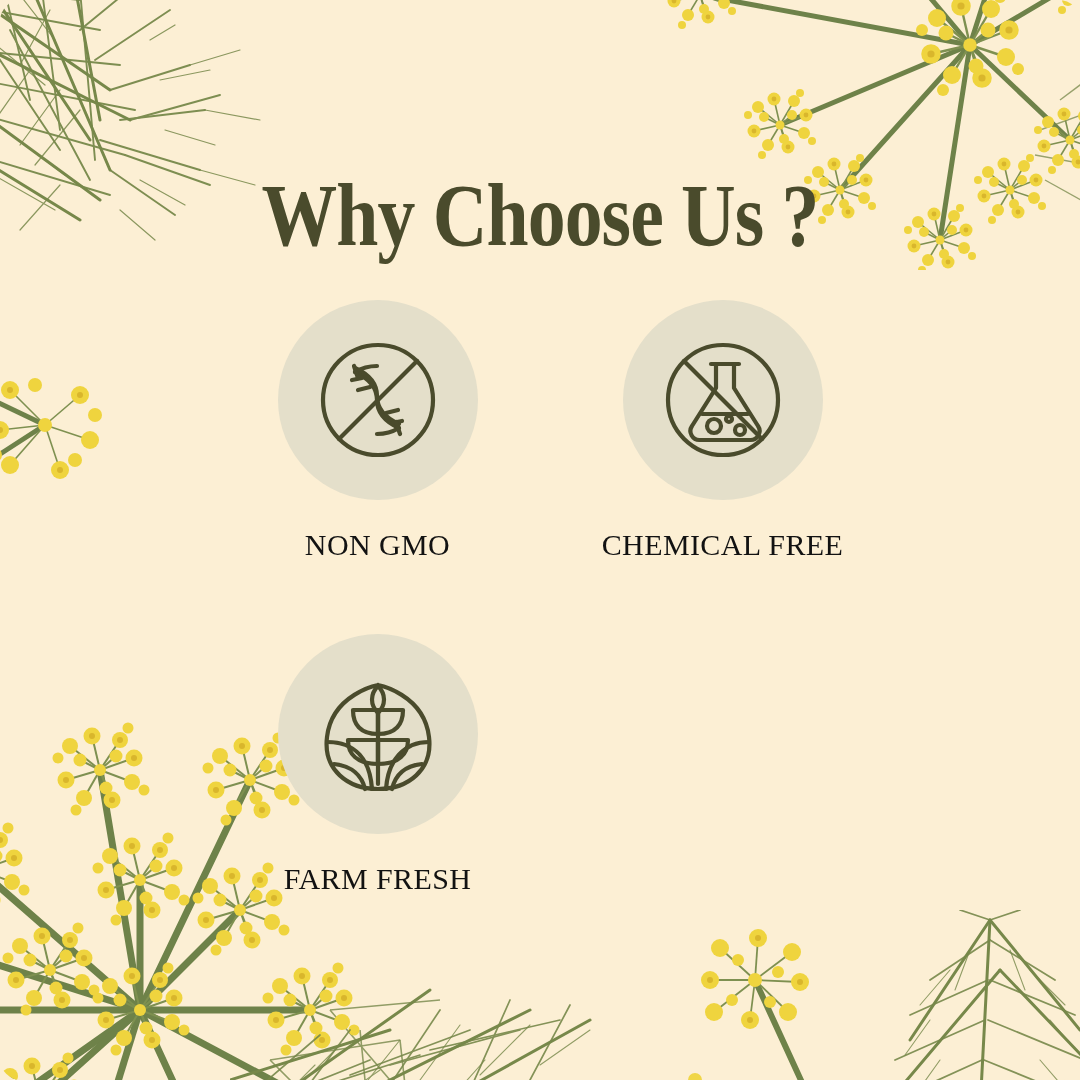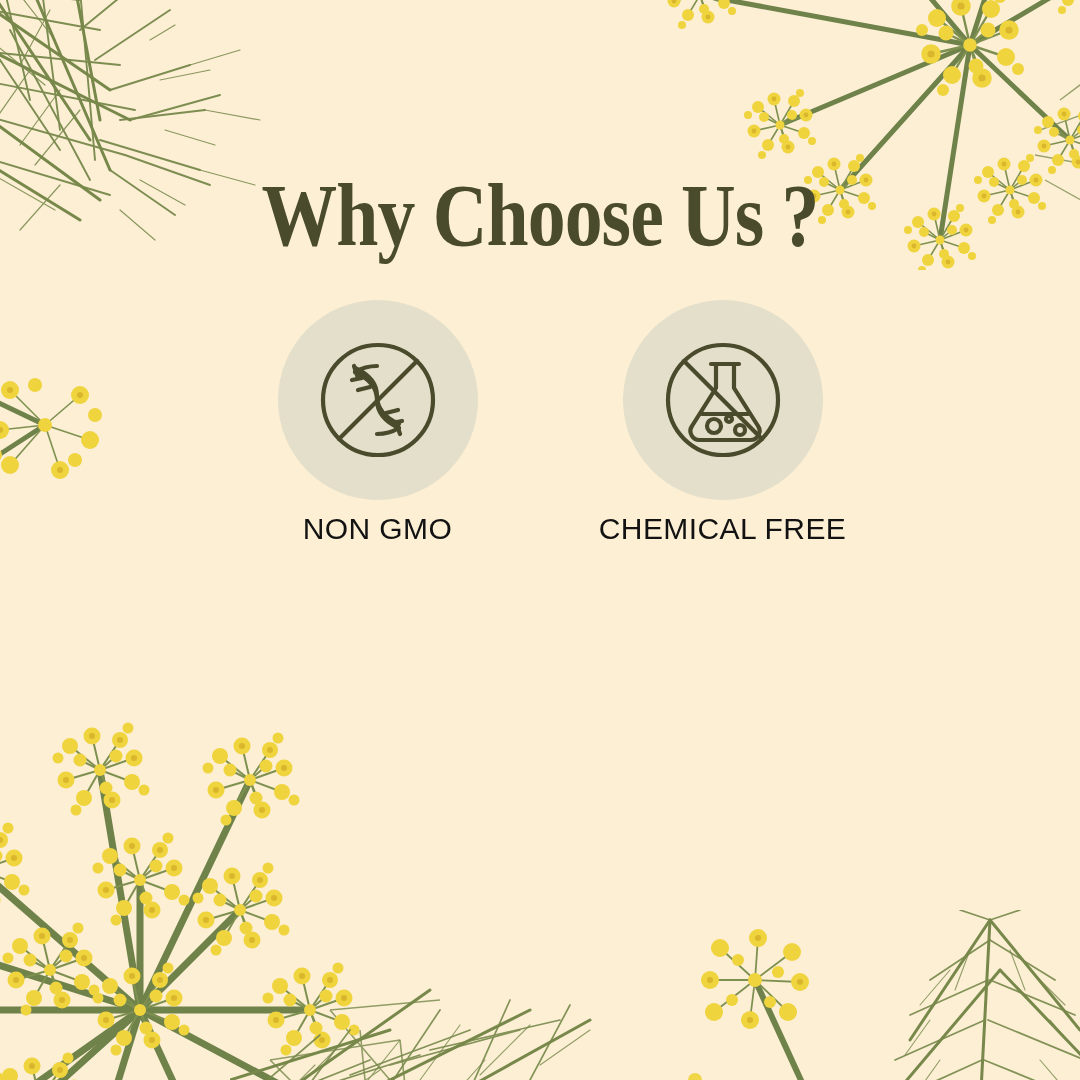--- a/index.html
+++ b/index.html
@@ -7,20 +7,21 @@
     padding: 0;
     background: #FCEFD4;
   }
   #page {
     position: relative;
     width: 1080px;
     height: 1080px;
     background: #FCEFD4;
     overflow: hidden;
     font-family: "Liberation Sans", sans-serif;
+    border-radius: 21px;
   }
 
   
   .deco {
     position: absolute;
     pointer-events: none;
   }
   .frond-svg, .bloom-svg { display:block; }
 
   #frond-tl { left: -40px;  top: -30px;  width: 330px; height: 300px; }
@@ -67,23 +68,23 @@
     width: 200px;
     height: 200px;
     border-radius: 50%;
     background: #E4DFCA;
     display: flex;
     align-items: center;
     justify-content: center;
   }
   .badge svg { display: block; }
   .feat-label {
-    margin-top: 12px;
+    margin-top: 28px;
     color: #121212;
-    font-family: Liberation Sans, sans-serif;
+    font-family: Liberation Serif, serif;
     font-weight: 500;
     font-size: 30px;
     letter-spacing: 0.4px;
     white-space: nowrap;
   }
 </style>
 </head>
 <body>
 
 <div id="page">
@@ -492,15 +493,36 @@
             <path d="M49 84 L95 84"></path>
             <circle cx="61" cy="96" r="7"></circle>
             <circle cx="87" cy="100" r="5"></circle>
             <circle cx="76" cy="89" r="3"></circle>
           </svg>
         </span>
       </div>
       <div class="feat-label">CHEMICAL FREE</div>
     </div>
 
+    <div class="feature">
+      <div class="badge">
+        <span>
+          <svg width="140" height="140" viewBox="0 0 140 140" fill="none" stroke="#4A4B2C" stroke-width="4.2" stroke-linecap="round" stroke-linejoin="round">
+            <path d="M70 21 C 70 21, 116 30, 121 73 C 125 106, 100 125, 70 125
+                     C 40 125, 15 106, 19 73 C 24 30, 70 21, 70 21"></path>
+            <path d="M70 22 C 62 30, 62 41, 70 49 C 78 41, 78 30, 70 22"></path>
+            <path d="M70 49 L70 120"></path>
+            <path d="M45 46 L70 46 L70 70 C 52 70, 45 60, 45 46"></path>
+            <path d="M95 46 L70 46 L70 70 C 88 70, 95 60, 95 46"></path>
+            <path d="M40 76 L70 76 L70 100 C 49 100, 40 90, 40 76"></path>
+            <path d="M100 76 L70 76 L70 100 C 91 100, 100 90, 100 76"></path>
+            <path d="M19 78 C 48 78, 62 96, 64 125"></path>
+            <path d="M26 100 C 44 102, 54 112, 57 125"></path>
+            <path d="M121 78 C 96 78, 80 96, 78 125"></path>
+            <path d="M114 100 C 96 102, 87 112, 84 125"></path>
+          </svg>
+        </span>
+      </div>
+      <div class="feat-label">FARM FRESH</div>
+    </div>
 
   </div>
 </div>
 
 </body></html>

